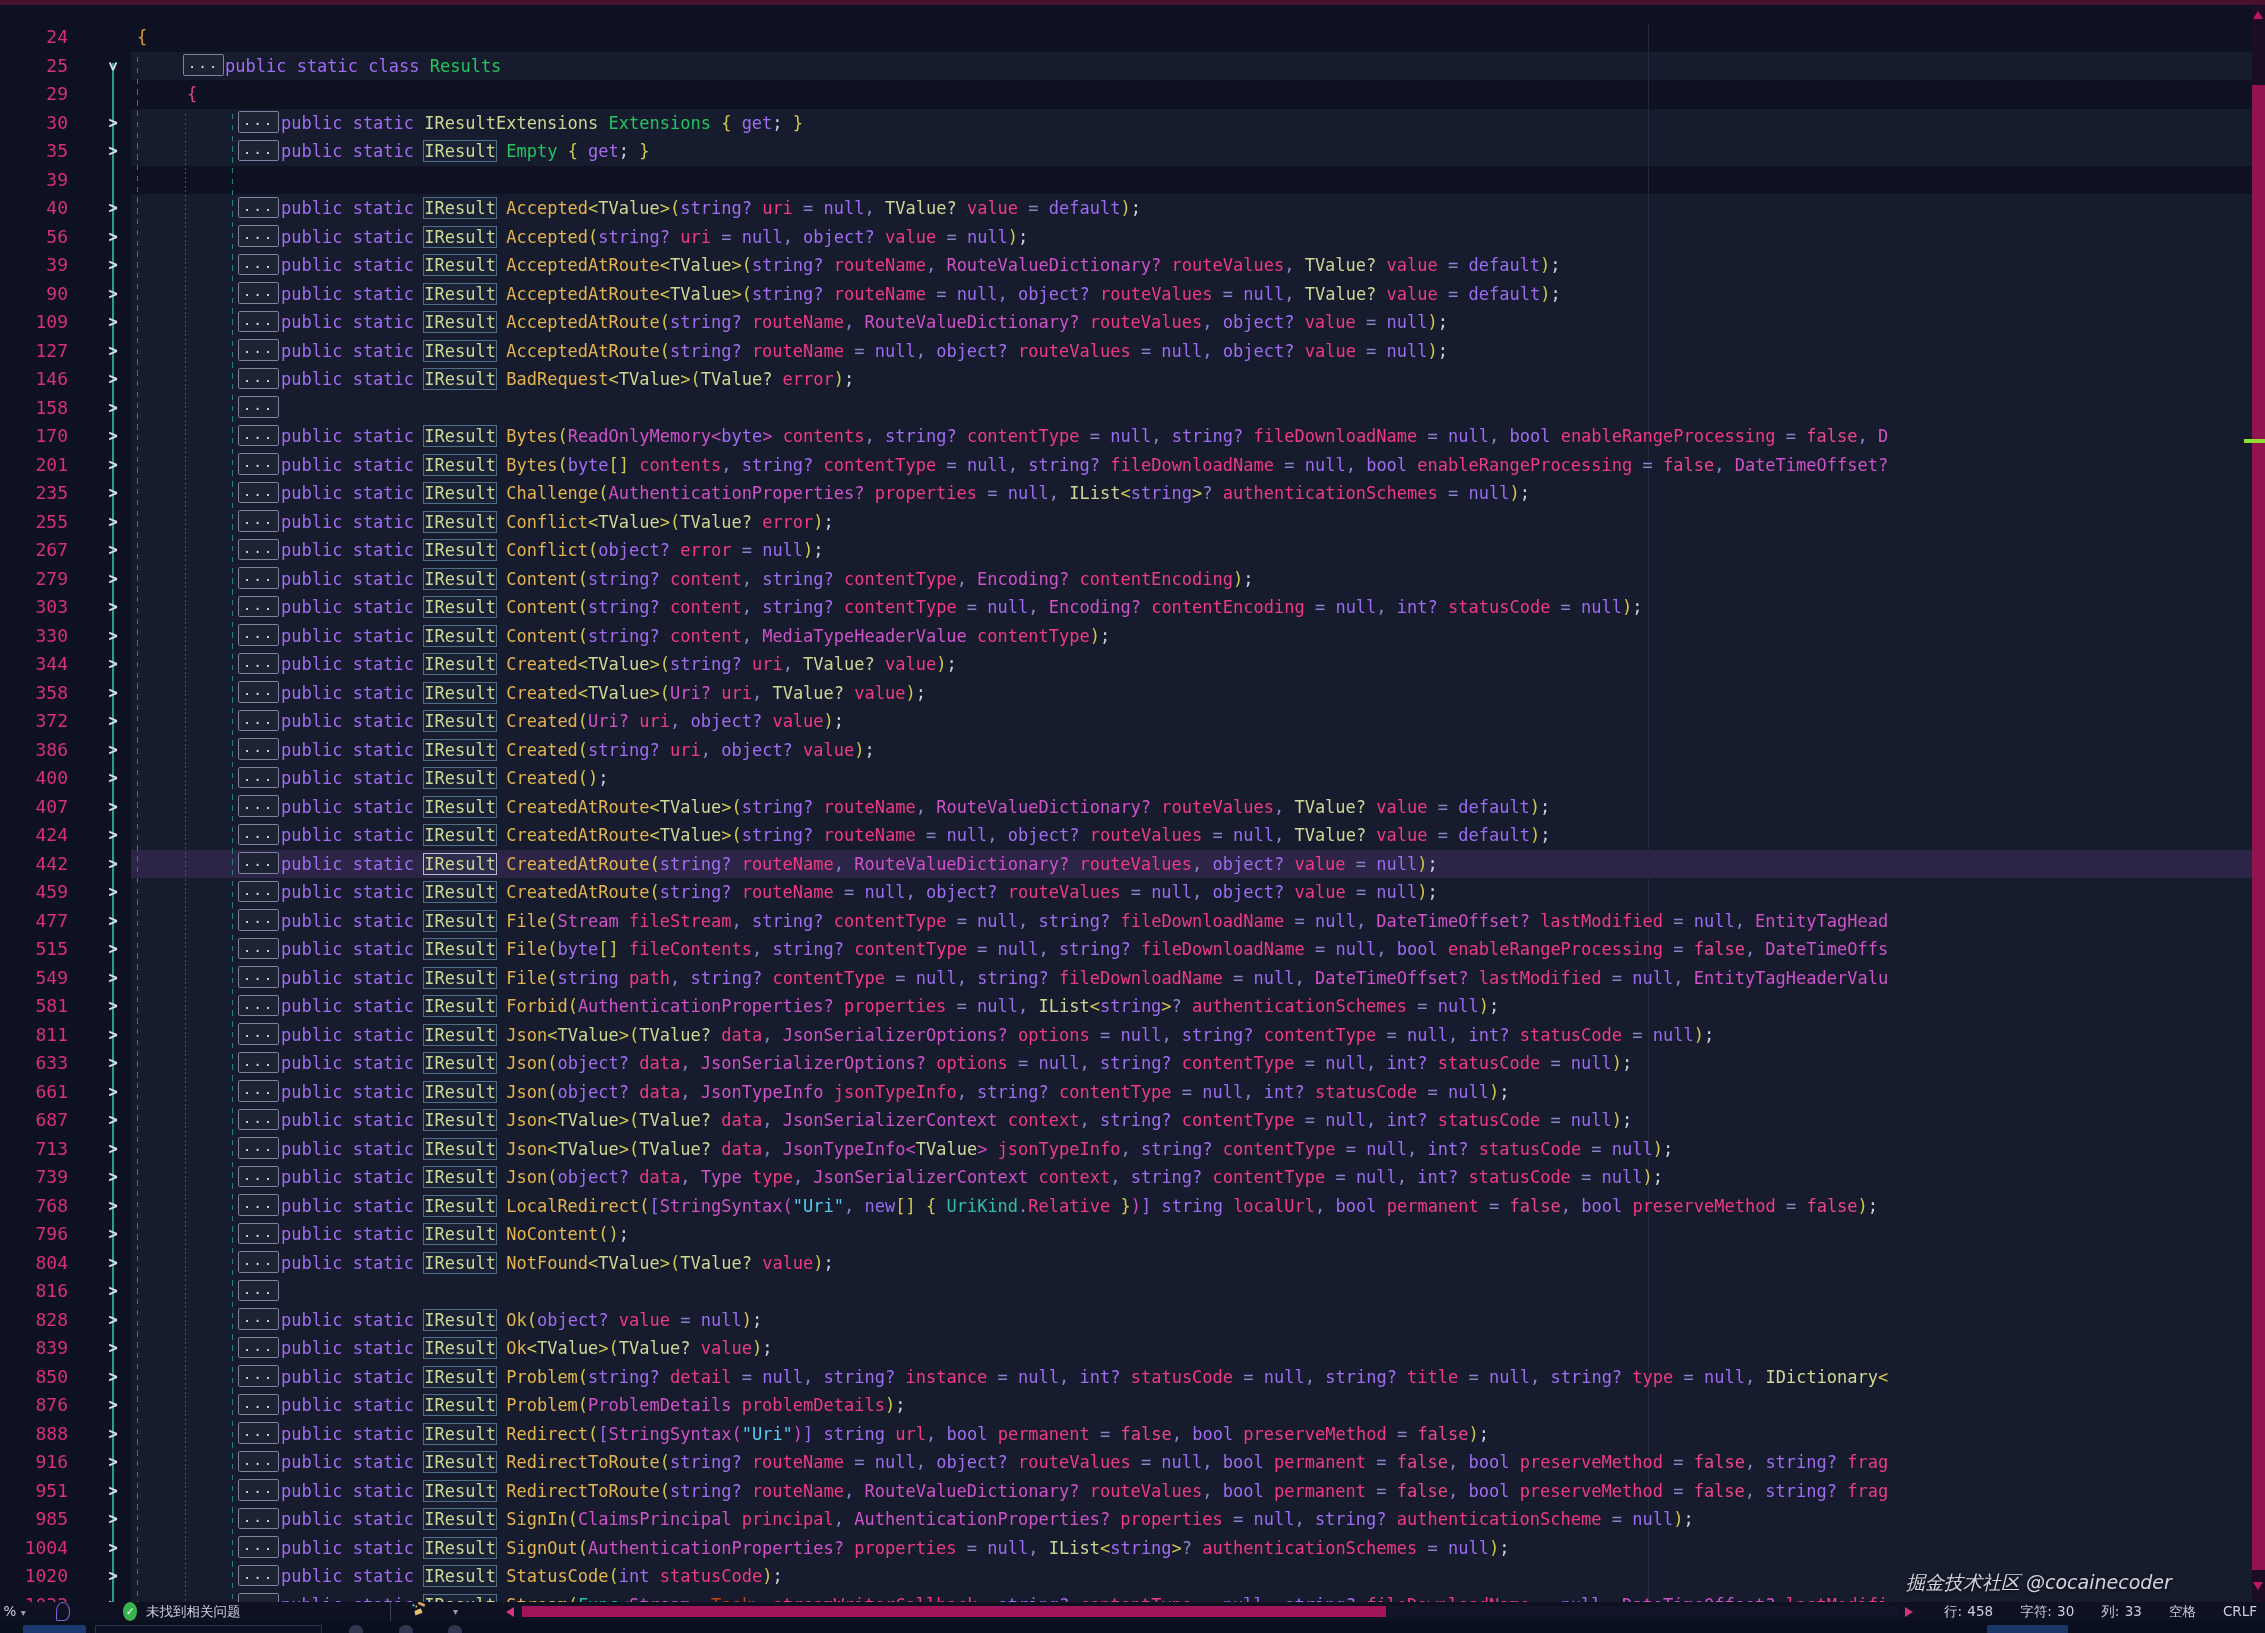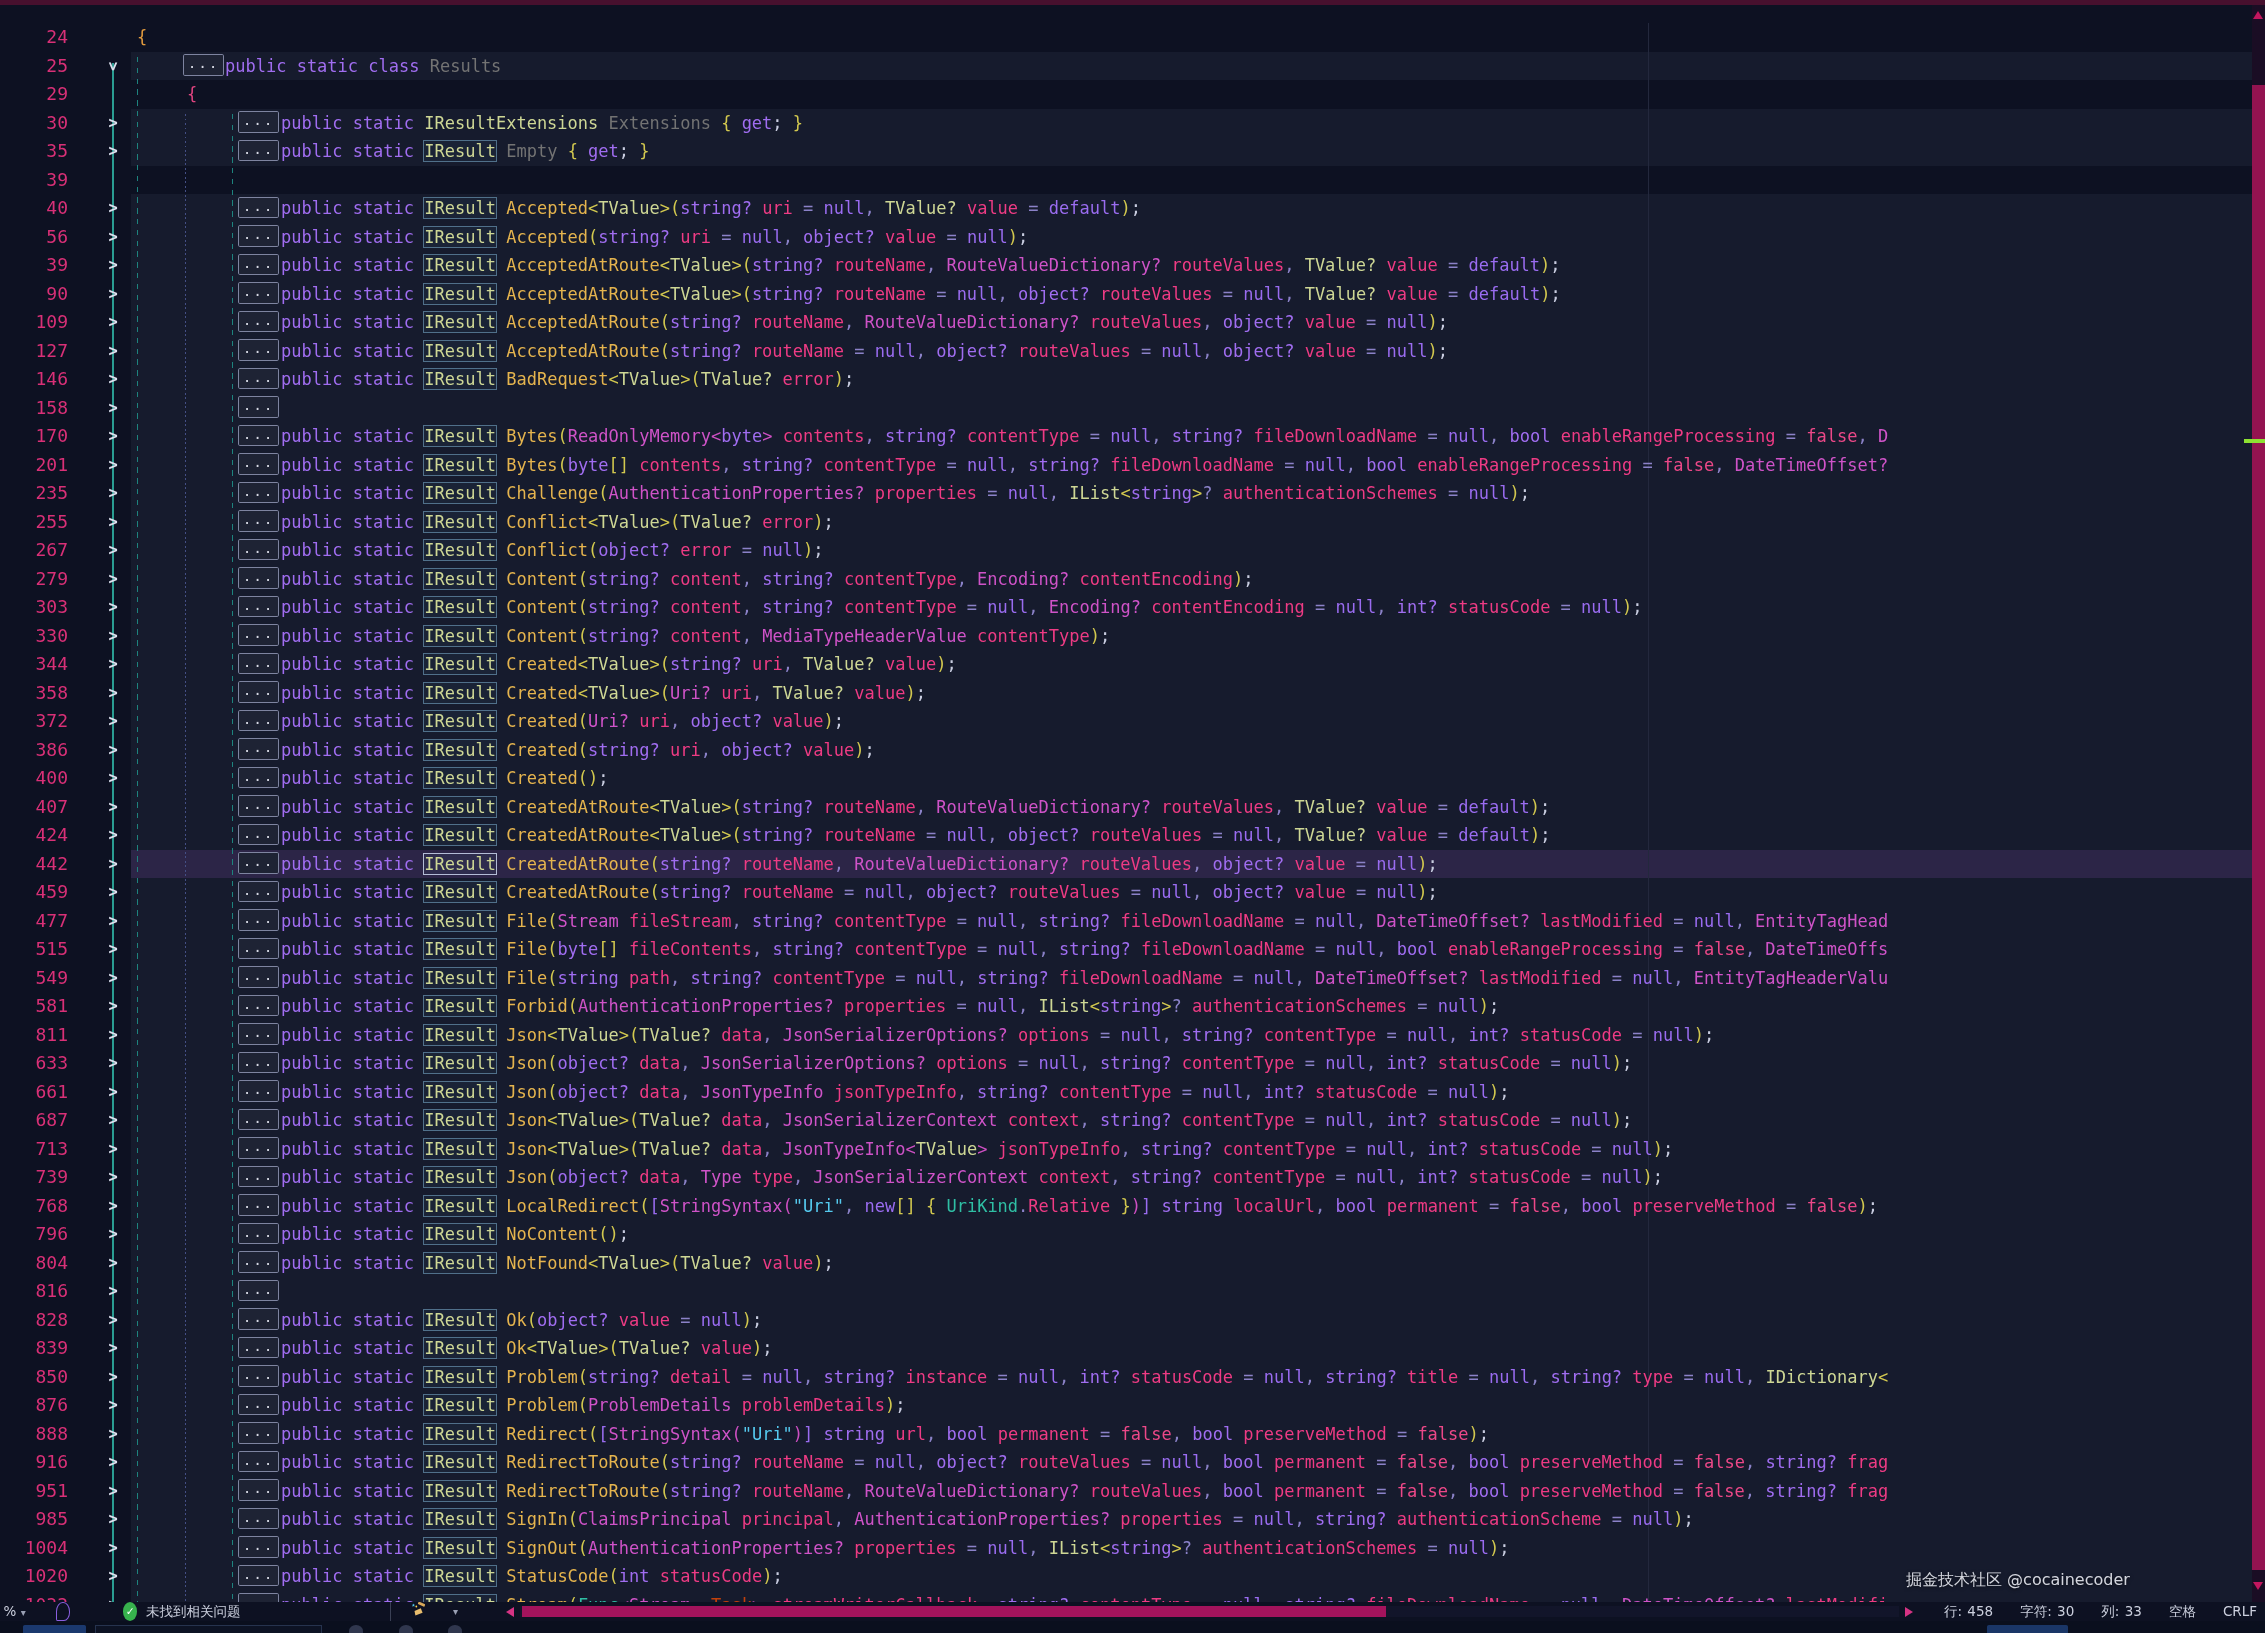--- a/index.html
+++ b/index.html
@@ -24,21 +24,21 @@
   .code{position:absolute;top:0;white-space:pre;z-index:2;}
   .row.member .code{left:281px;}
   .row.classdecl .code{left:225px;}
   .row.brace1 .code{left:137px;}
   .row.brace2 .code{left:187px;}
   
   .tok.k{color:#a06df0}.tok.n{color:#9a6cf0}.tok.t{color:#cf53c8}.tok.i{color:#ced795}
   .tok.m{color:#e5b44e}.tok.p{color:#ee3b84}.tok.e{color:#ee3b84}.tok.f{color:#ec4888}
   .tok.g{color:#2fbfa4}.tok.w{color:#c2410c}.tok.s{color:#55c9ee}.tok.o{color:#8b82c8}
   .tok.sc{color:#c9cde0}.tok.b1{color:#d2c84f}.tok.b2{color:#cd4fc2}.tok.ab{color:#9a6cf0}
-  .tok.d{color:#737373}.tok.bro{color:#e09a3e}.tok.b2c{color:#e04480}
+  .tok.d{color:#22c55e}.tok.bro{color:#e09a3e}.tok.b2c{color:#e04480}
   .wbox{outline:0.9px solid #50708a;outline-offset:0.9px;background:rgba(70,110,140,0.10);}
   .row.cur .wbox{outline-color:#b4bcd6;}
   
   .ovl{position:absolute;z-index:1;pointer-events:none;}
   .outline-line{left:112px;top:40px;width:1.8px;height:1557px;background:#2a9d92;}
   .guideA{left:137px;top:34px;width:0.9px;height:1563px;
           background:repeating-linear-gradient(180deg,#1e837e 0 5.4px,transparent 5.4px 10.8px);}
   .guideB{left:185px;top:91px;width:0.9px;height:1506px;
           background:repeating-linear-gradient(180deg,#444f85 0 1.8px,transparent 1.8px 4.5px);}
   .guideC{left:232px;top:91px;width:0.9px;height:1506px;
@@ -46,22 +46,22 @@
   .ruler{left:1648px;top:0;width:0.9px;height:1597px;background:#23283d;}
   
   .vscroll{position:absolute;right:0;top:5.4px;width:12.6px;height:1597px;background:#1a0d24;z-index:5;}
   .vthumb{position:absolute;left:0;top:80px;width:12.6px;height:1485px;background:#931350;}
   .vtick{position:absolute;left:-8px;top:434px;width:21px;height:3.6px;background:#8ee032;}
   .arrow-up{position:absolute;left:0.9px;top:5.4px;width:0;height:0;
             border-left:5.4px solid transparent;border-right:5.4px solid transparent;border-bottom:8px solid #c2165e;}
   .arrow-down{position:absolute;left:0.9px;top:1577px;width:0;height:0;
             border-left:5.4px solid transparent;border-right:5.4px solid transparent;border-top:8px solid #c2165e;}
   
-  .watermark{position:absolute;left:1906px;top:1570px;font-size:16px;color:rgba(228,230,238,.92);
-             font-family:"DejaVu Sans",sans-serif;z-index:4;white-space:nowrap;text-shadow:0 0.9px 3.6px rgba(0,0,0,.65);}
+  .watermark{position:absolute;left:1906px;top:1570px;font-size:19px;color:rgba(228,230,238,.92);
+             font-family:"DejaVu Sans",sans-serif;z-index:4;white-space:nowrap;text-shadow:0 0.9px 3.6px rgba(0,0,0,.65);font-style:italic;}
   
   .bbar{position:absolute;left:0;top:1602px;width:2266px;height:19px;background:#0d1122;z-index:6;
         font-family:"DejaVu Sans","Liberation Sans",sans-serif;color:#ccd0de;font-size:13.5px;}
   .bbar .item{position:absolute;top:0;height:19px;line-height:19px;}
   .zoomfrag{left:3.6px;}
   .caret{color:#9aa0b4;font-size:10px;}
   .ic-head{left:56px;top:2.7px;width:13.5px;height:13.5px;border:1.8px solid #8a5fe0;border-radius:50% 50% 45% 10%;box-sizing:border-box;}
   .chk{left:123px;top:2.7px;width:14.4px;height:14.4px;border-radius:50%;background:#37b24d;color:#fff;
        font-size:10.8px;line-height:14.4px;text-align:center;font-weight:bold;}
   .health{left:146px;}

